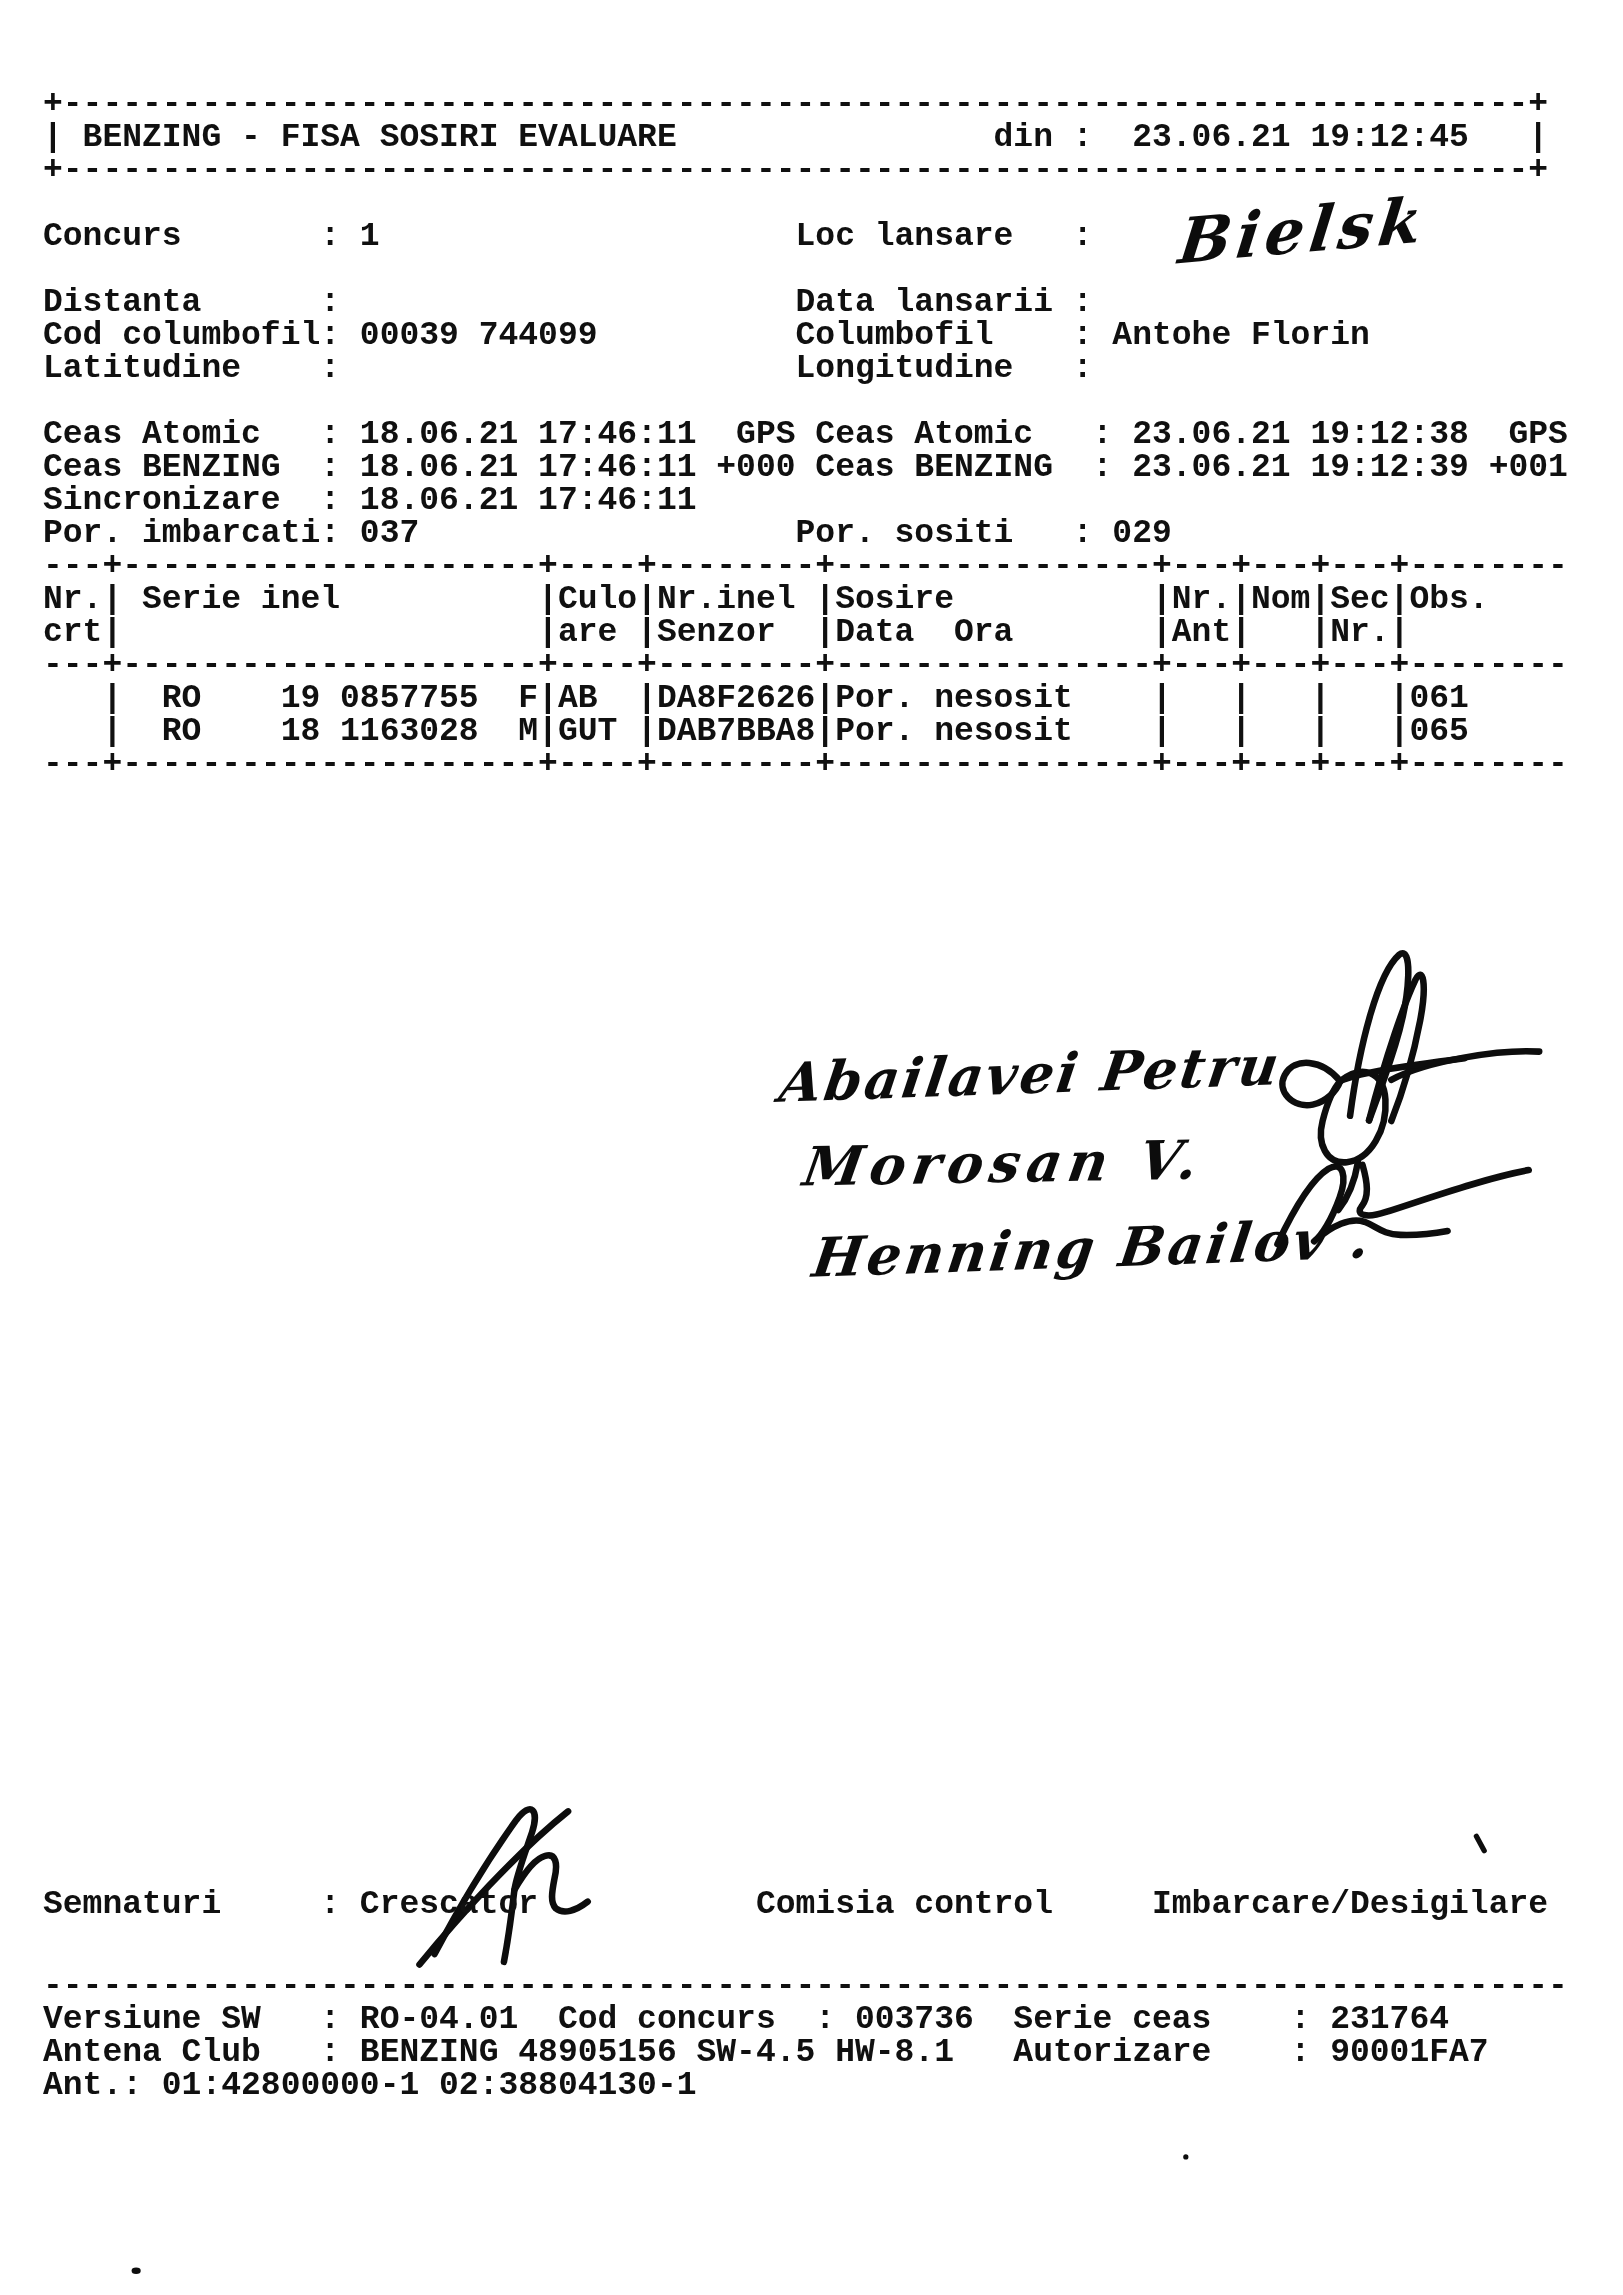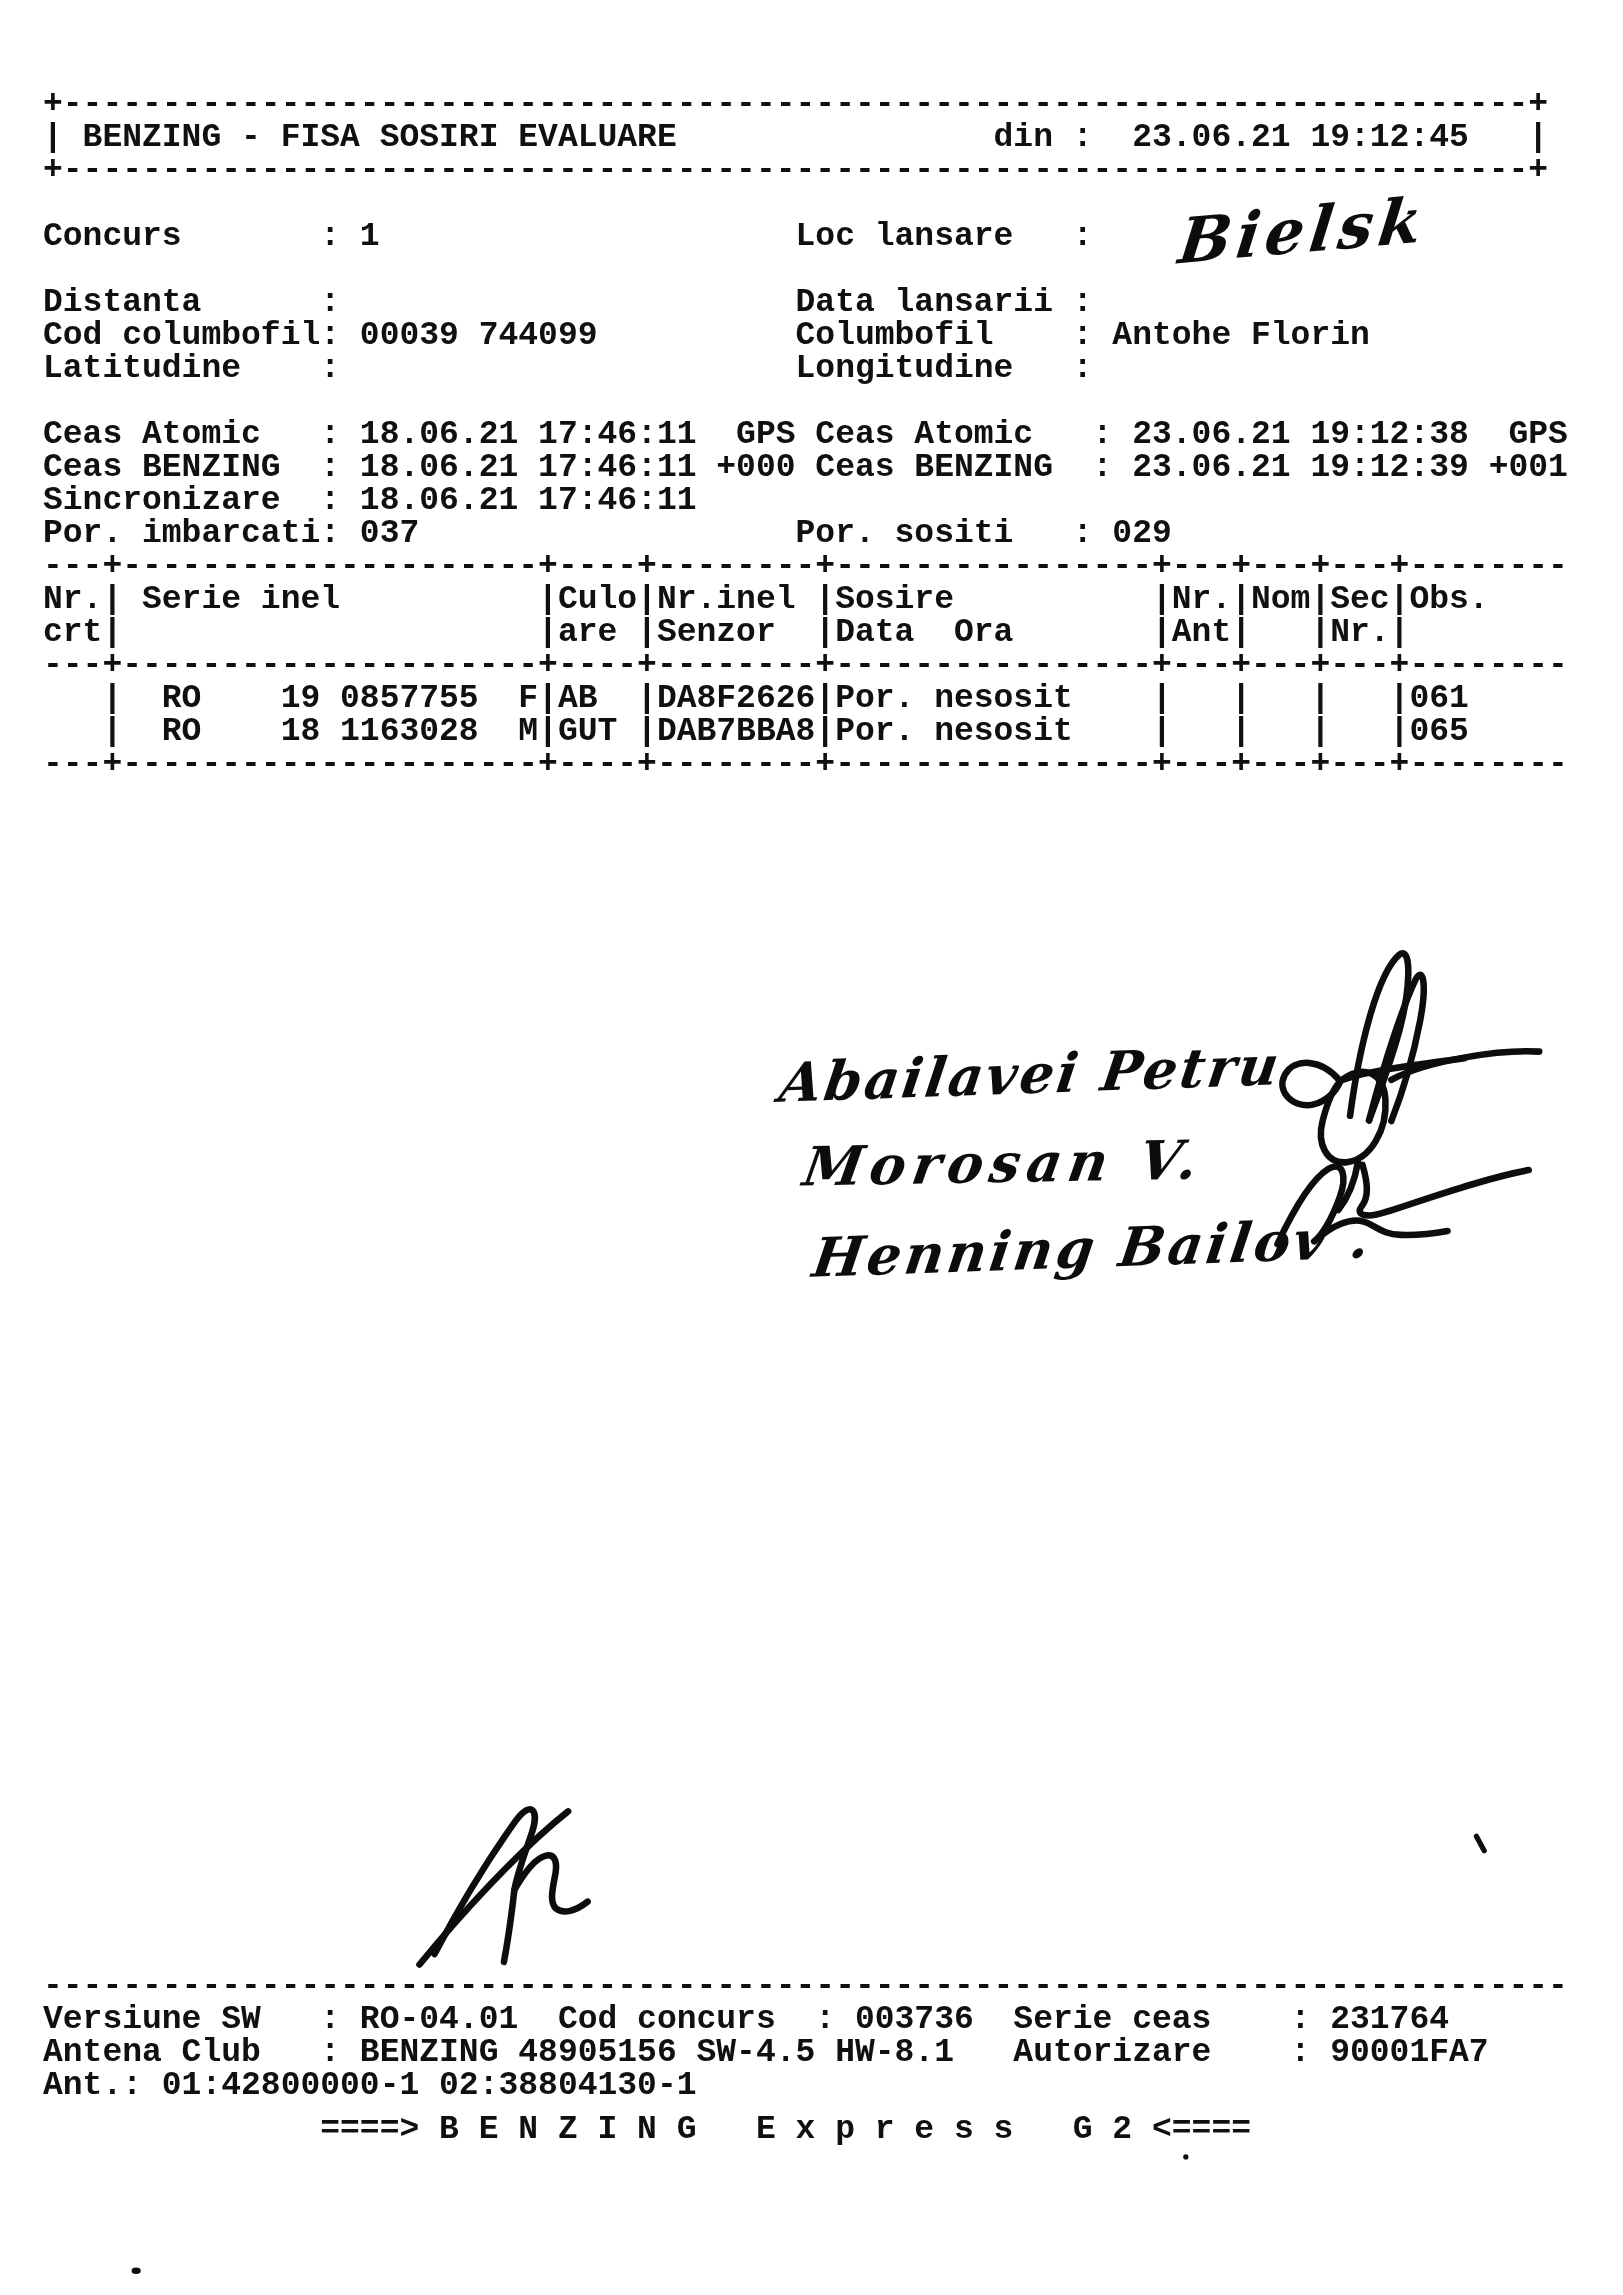--- a/index.html
+++ b/index.html
@@ -92,22 +92,22 @@
       <path d="M641,3002 C700,2930 790,2830 868,2768"></path>
       <path d="M664,2986 C706,2906 748,2838 789,2781 C812,2751 824,2766 813,2800 C800,2838 789,2867 786,2888 C801,2862 818,2840 833,2836 C849,2831 853,2847 847,2872 C843,2893 841,2907 849,2916 C861,2926 880,2920 898,2906"></path>
       <path d="M786,2888 C781,2932 776,2966 770,2998"></path>
     </g>
 
     <path class="thin" d="M2256,2806 L2268,2828"></path>
     <ellipse class="speck" cx="208" cy="3470" rx="7" ry="5"></ellipse>
     <ellipse class="speck" cx="1812" cy="3296" rx="4" ry="4"></ellipse>
   </svg>
 
+  <pre class="mono" style="left:43px;top:1888px;">Semnaturi     : Crescator           Comisia control     Imbarcare/Desigilare</pre>
 
   <pre class="mono" style="left:43px;top:1970px;">-----------------------------------------------------------------------------
 Versiune SW   : RO-04.01  Cod concurs  : 003736  Serie ceas    : 231764
 Antena Club   : BENZING 48905156 SW-4.5 HW-8.1   Autorizare    : 90001FA7
 Ant.: 01:42800000-1 02:38804130-1</pre>
 
-  <pre class="mono" style="left:43px;top:2113px;">              ====&gt; B E N Z I N G   E x p r e s s   G 2 &lt;====</pre>
 
 </div>
 
 
 </body></html>

